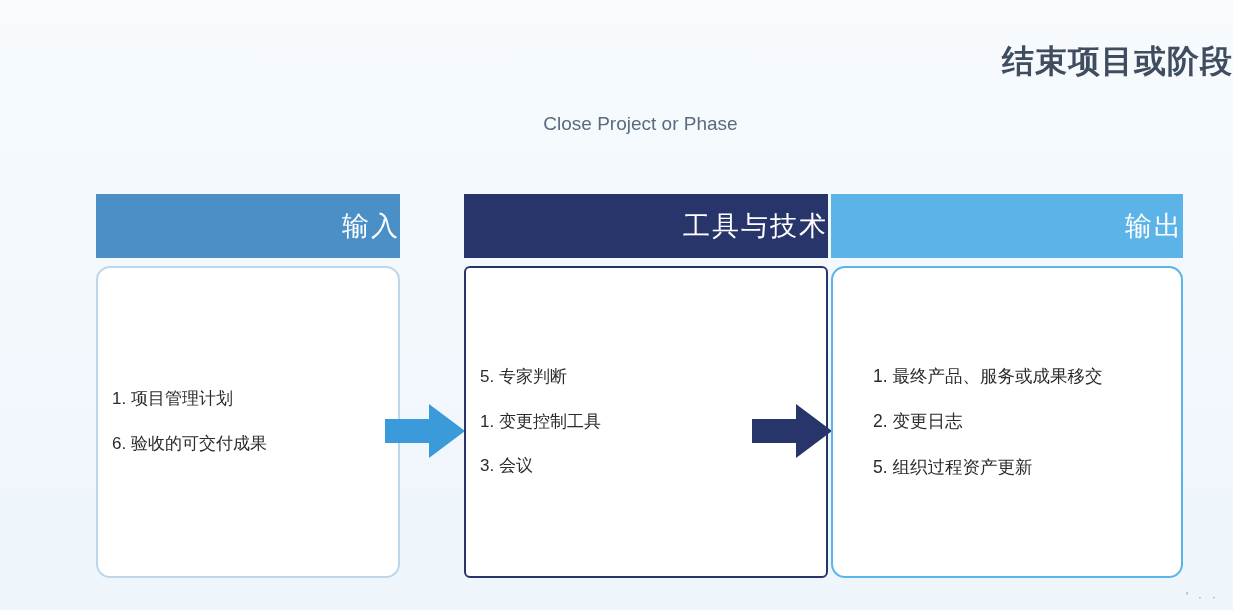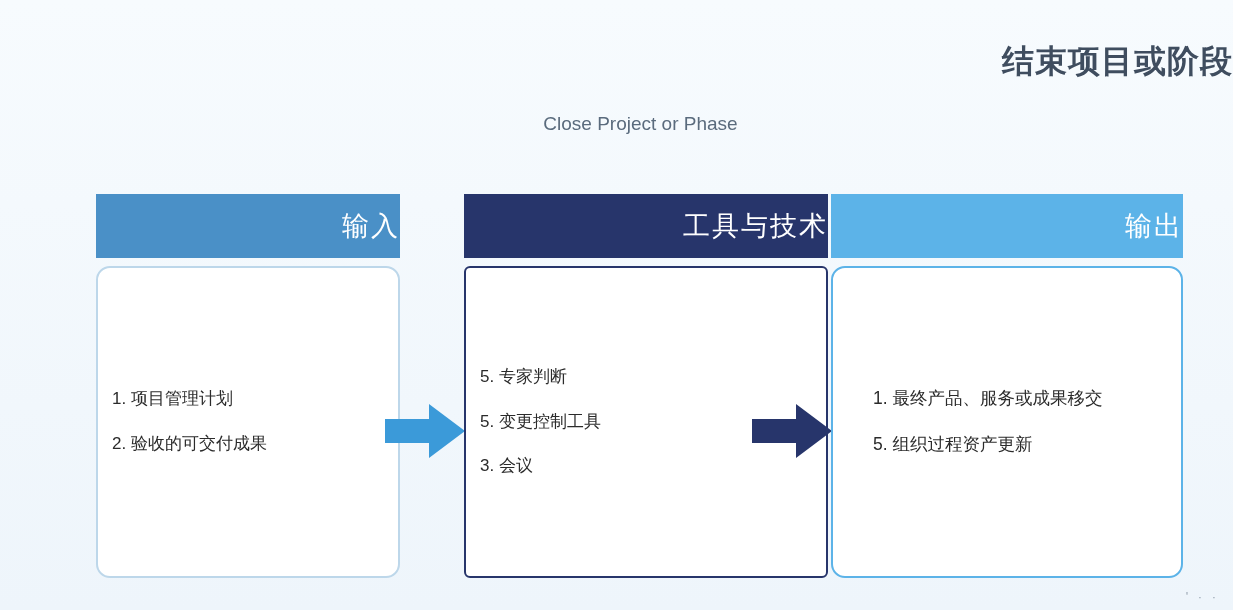--- a/index.html
+++ b/index.html
@@ -116,47 +116,48 @@
 
 <div class="slide">
 
   <div class="title">结束项目或阶段</div>
   <div class="subtitle">Close Project or Phase</div>
 
   <div class="column col-input">
     <div class="col-header hdr-input">输入</div>
     <div class="col-body">
       <div class="item">1. 项目管理计划</div>
-      <div class="item">2. 验收的可交付成果</div>
+      <div class="item">6. 验收的可交付成果</div>
     </div>
   </div>
 
   <div class="arrow arrow-1">
     <svg width="80" height="54" viewBox="0 0 80 54" xmlns="http://www.w3.org/2000/svg">
       <polygon points="0,15 44,15 44,0 80,27 44,54 44,39 0,39" fill="#3b9ad9"></polygon>
     </svg>
   </div>
 
   <div class="column col-tools">
     <div class="col-header hdr-tools">工具与技术</div>
     <div class="col-body tools">
       <div class="item">5. 专家判断</div>
-      <div class="item">5. 变更控制工具</div>
+      <div class="item">1. 变更控制工具</div>
       <div class="item">3. 会议</div>
     </div>
   </div>
 
   <div class="arrow arrow-2">
     <svg width="80" height="54" viewBox="0 0 80 54" xmlns="http://www.w3.org/2000/svg">
       <polygon points="0,15 44,15 44,0 80,27 44,54 44,39 0,39" fill="#27356b"></polygon>
     </svg>
   </div>
 
   <div class="column col-output">
     <div class="col-header hdr-output">输出</div>
     <div class="col-body output">
       <div class="item item-output">1. 最终产品、服务或成果移交</div>
+      <div class="item item-output">2. 变更日志</div>
       <div class="item item-output">5. 组织过程资产更新</div>
     </div>
   </div>
 
   <div class="corner-dots">'  ·  ·</div>
 </div>
 
 </body></html>

